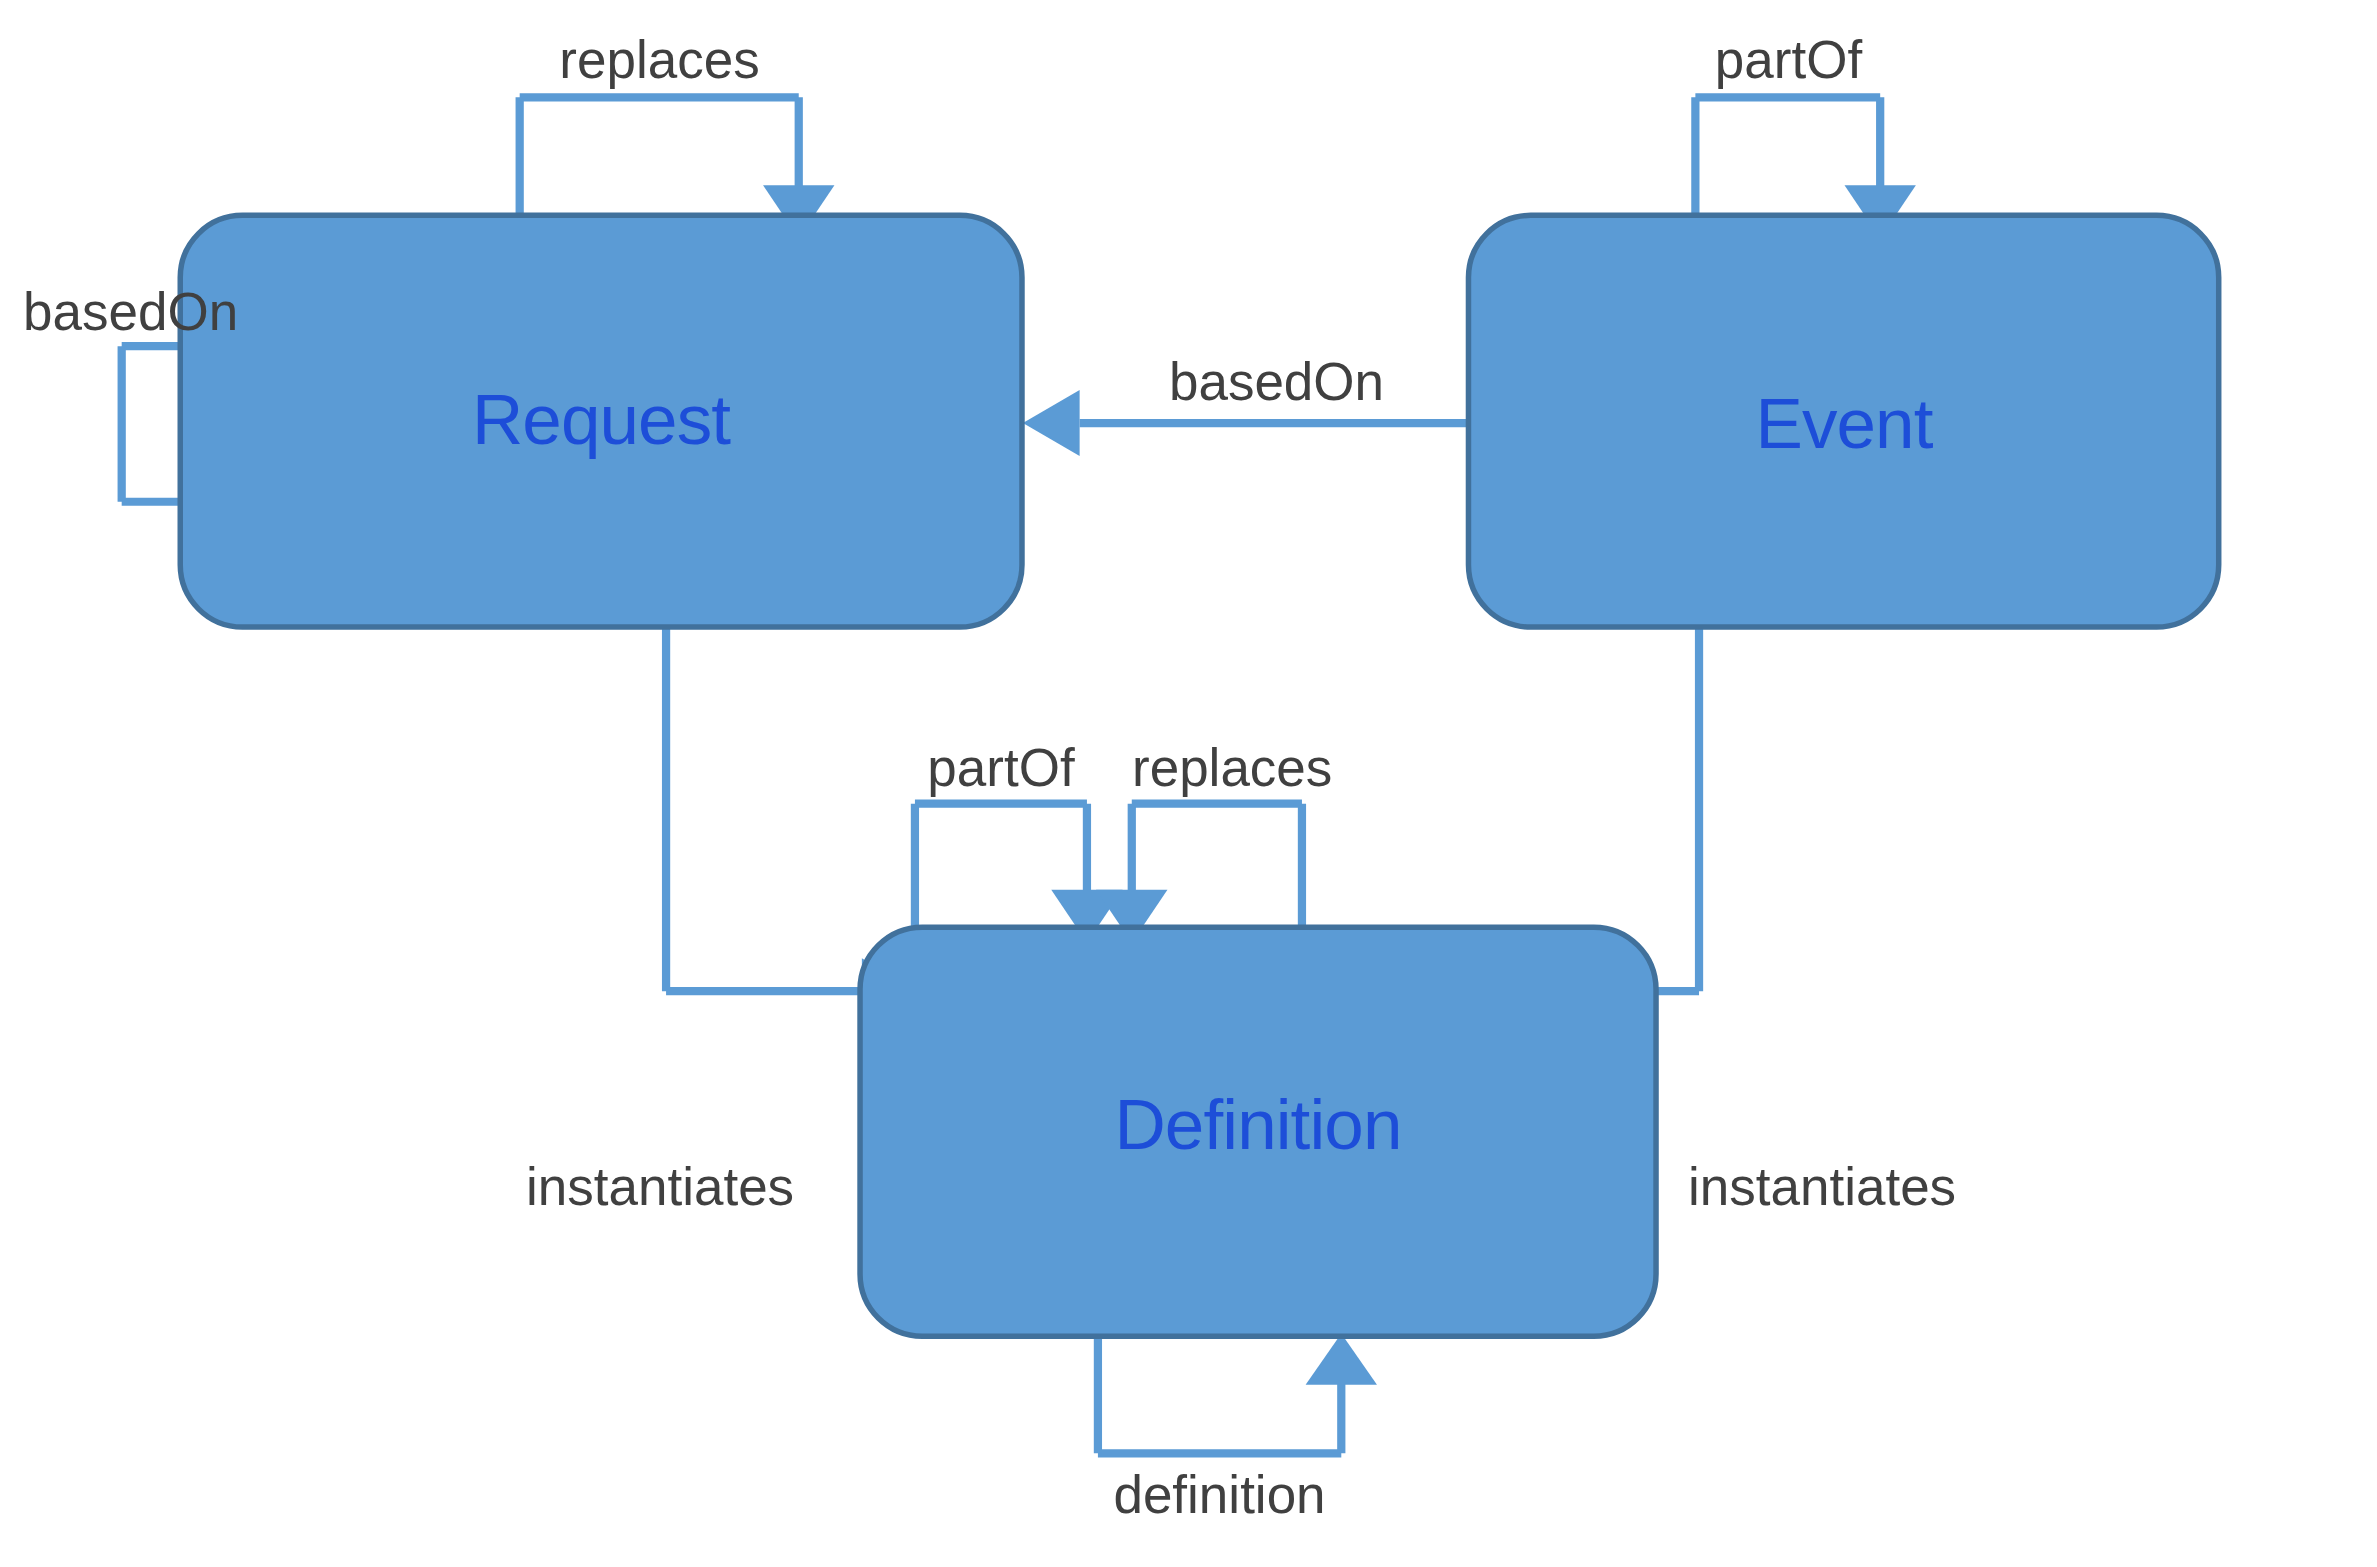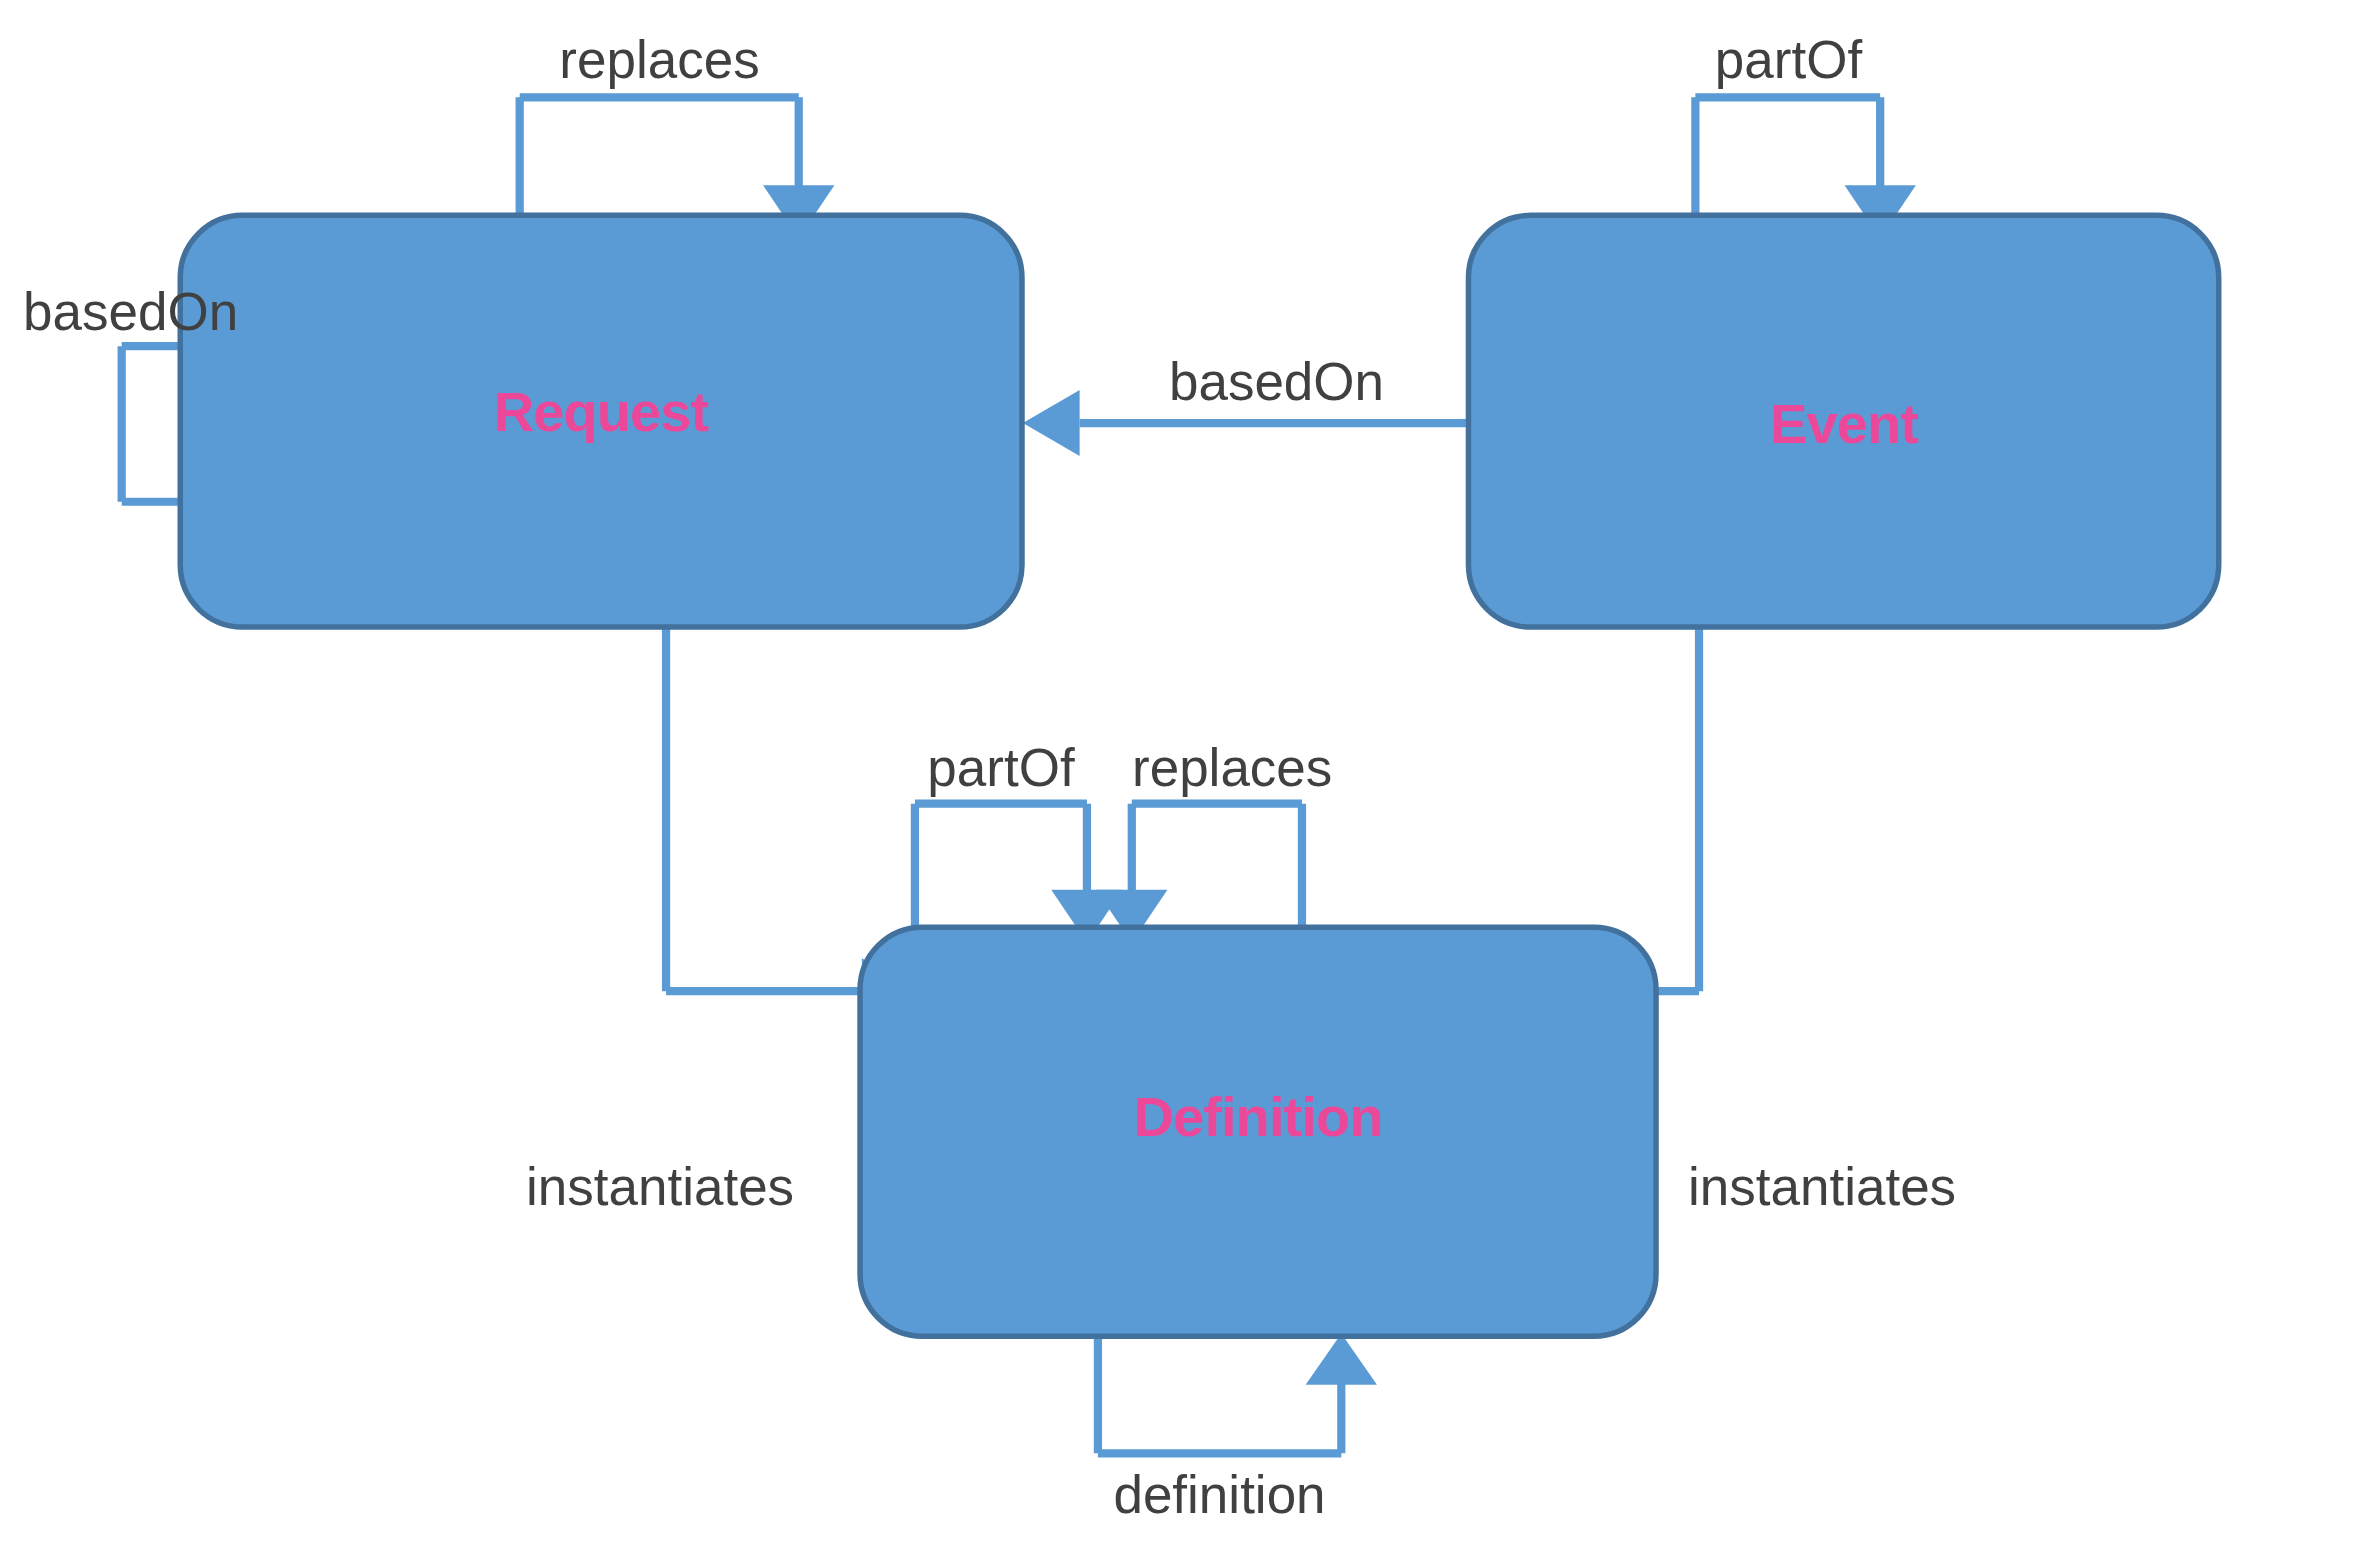--- a/index.html
+++ b/index.html
@@ -20,24 +20,24 @@
   }
   #diagram-svg {
     position: absolute;
     top: 0;
     left: 0;
     width: 2377px;
     height: 1568px;
   }
   .node-label {
     position: absolute;
-    color: #ec4899;
+    color: #1d4ed8;
     font-family: "Liberation Sans", sans-serif;
-    font-weight: bold;
-    font-size: 56px;
+    font-weight: normal;
+    font-size: 71px;
     letter-spacing: -0.9px;
     white-space: nowrap;
     text-align: center;
     line-height: 1;
     pointer-events: none;
   }
   .edge-label {
     position: absolute;
     color: #404040;
     font-family: "Liberation Sans", sans-serif;
@@ -113,21 +113,21 @@
       <rect x="1605" y="235" width="820" height="450" rx="68" ry="68" fill="#5B9BD5" stroke="#41719C" stroke-width="6"></rect>
     </g>
 
     <g>
       <rect x="940" y="1013" width="870" height="447" rx="68" ry="68" fill="#5B9BD5" stroke="#41719C" stroke-width="6"></rect>
     </g>
   </svg>
 
   <div class="node-label" style="left:180px; top:384px; width:842px;">Request</div>
 
-  <div class="node-label" style="left:1469px; top:396px; width:750px;">Event</div>
+  <div class="node-label" style="left:1469px; top:388px; width:750px;">Event</div>
 
   <div class="node-label" style="left:860px; top:1089px; width:796px;">Definition</div>
 
   <div class="edge-label" style="left:520px; top:33px; width:279px; text-align:center;">replaces</div>
 
   <div class="edge-label" style="left:23px; top:285px;">basedOn</div>
 
   <div class="edge-label" style="left:1696px; top:33px; width:185px; text-align:center;">partOf</div>
 
   <div class="edge-label" style="left:1139px; top:355px; width:275px; text-align:center;">basedOn</div>

